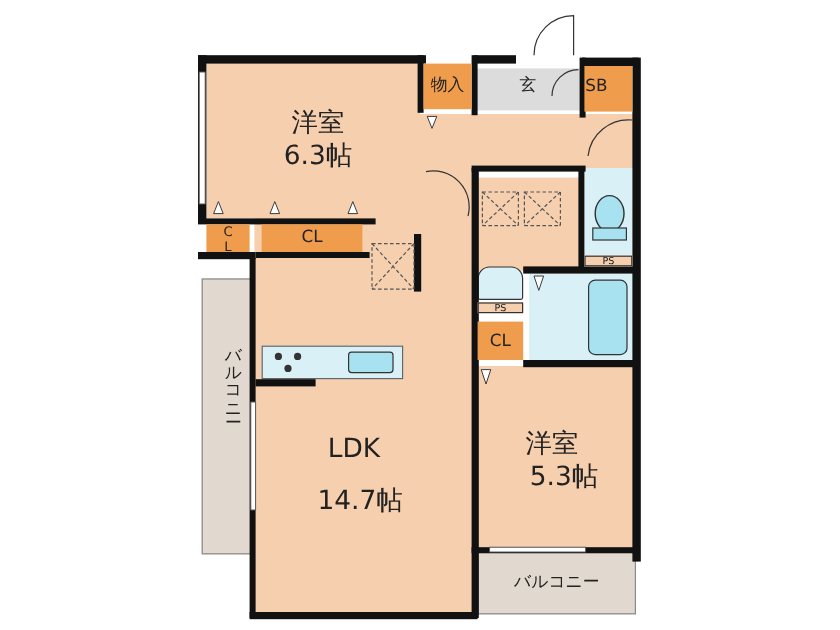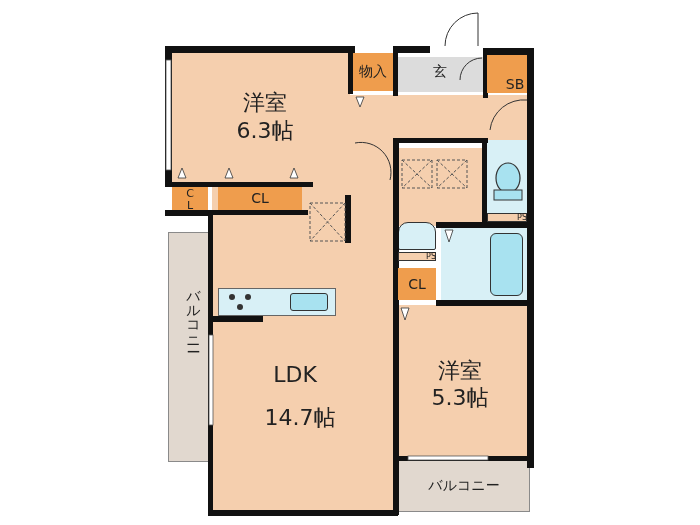--- a/index.html
+++ b/index.html
@@ -7,21 +7,21 @@
   .abs{position:absolute;box-sizing:border-box;}
   .floor{background:#f5cfae;}
   .wall{background:#111111;}
   .closet{background:#ef9d4d;}
   .wet{background:#d8f0f6;}
   .entr{background:#dcdcdc;}
   .balc{background:#e1d8cf;border:1px solid #8a8a8a;}
   .lbl{position:absolute;color:#222;text-align:center;line-height:1.15;white-space:nowrap;}
   .room-lbl{font-size:22px;}
   .small-lbl{font-size:14px;}
-  .tiny-lbl{font-size:8px;text-align:right;}
+  .tiny-lbl{font-size:8px;}
   svg{position:absolute;left:0;top:0;}
 </style>
 </head>
 <body>
 
 <div class="abs floor" style="left:172px;top:50px;width:178px;height:132px;"></div>
 <div class="abs floor" style="left:350px;top:95px;width:180px;height:45px;"></div>
 <div class="abs floor" style="left:212px;top:140px;width:183px;height:370px;"></div>
 <div class="abs floor" style="left:398px;top:148px;width:86px;height:78px;"></div>
 <div class="abs floor" style="left:398px;top:305px;width:132px;height:152px;"></div>
@@ -54,21 +54,21 @@
 <div class="abs wall" style="left:436px;top:222px;width:97px;height:6px;"></div>
 <div class="abs wall" style="left:436px;top:300px;width:97px;height:6px;"></div>
 <div class="abs wall" style="left:393px;top:456px;width:140px;height:5px;"></div>
 <div class="abs wall" style="left:393px;top:46px;width:5px;height:50px;"></div>
 <div class="abs wall" style="left:483px;top:48px;width:5px;height:50px;"></div>
 
 <div class="abs closet" style="left:353px;top:53px;width:40px;height:38px;"></div>
 <div class="lbl small-lbl" style="left:353px;top:63px;width:40px;">物入</div>
 
 <div class="abs closet" style="left:487px;top:55px;width:40px;height:38px;"></div>
-<div class="lbl small-lbl" style="left:487px;top:76px;width:20px;margin-left:18px;">SB</div>
+<div class="lbl small-lbl" style="left:487px;top:64px;width:20px;">SB</div>
 
 <div class="lbl small-lbl" style="left:420px;top:63px;width:40px;">玄</div>
 
 <div class="abs closet" style="left:172px;top:187px;width:36px;height:23px;"></div>
 <div class="lbl" style="left:172px;top:188px;width:36px;font-size:11px;line-height:12px;">
   <span>C</span><br>
   <span>L</span>
 </div>
 
 <div class="abs closet" style="left:218px;top:187px;width:84px;height:23px;"></div>
@@ -128,16 +128,16 @@
   <rect x="408" y="456" width="80" height="4" fill="#fff" stroke="#555" stroke-width="0.8"></rect>
 </svg>
 
 <div class="lbl room-lbl" style="left:225px;top:90px;width:80px;">洋室</div>
 <div class="lbl room-lbl" style="left:220px;top:118px;width:90px;">6.3帖</div>
 
 <div class="lbl room-lbl" style="left:255px;top:362px;width:80px;">LDK</div>
 <div class="lbl room-lbl" style="left:250px;top:405px;width:100px;">14.7帖</div>
 
 <div class="lbl room-lbl" style="left:420px;top:358px;width:80px;">洋室</div>
-<div class="lbl room-lbl" style="left:415px;top:385px;width:90px;">5.3帖</div>
+<div class="lbl room-lbl" style="left:425px;top:385px;width:90px;">5.3帖</div>
 
 <div class="lbl" style="left:178px;top:280px;width:24px;font-size:14px;writing-mode:vertical-rl;white-space:normal;">バルコニー</div>
 <div class="lbl small-lbl" style="left:398px;top:477px;width:132px;">バルコニー</div>
 
 </body></html>

